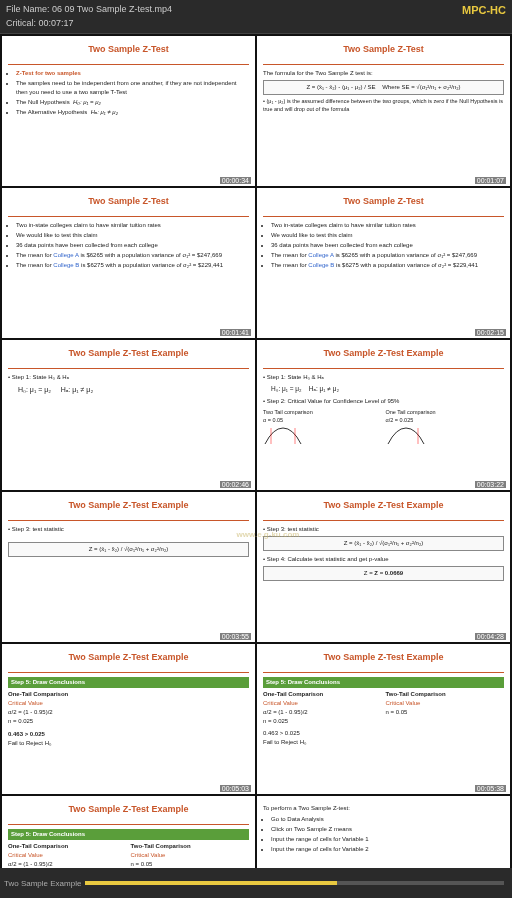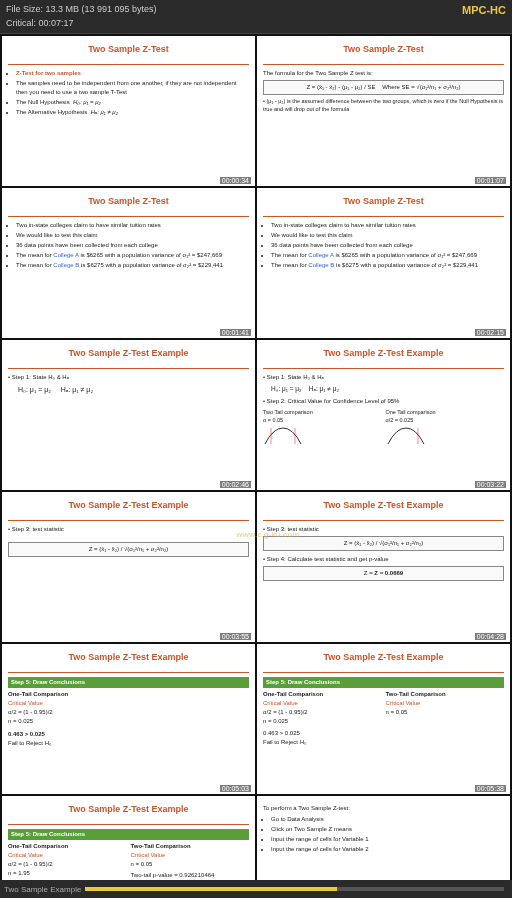--- a/index.html
+++ b/index.html
@@ -135,21 +135,21 @@
       width: 40px;
       height: 20px;
       margin: 2px auto;
     }
 
     .bottom-bar {
       position: absolute;
       bottom: 0;
       left: 0;
       right: 0;
-      height: 18px;
+      height: 30px;
       background: #2a2a2a;
       display: flex;
       align-items: center;
       padding: 0 4px;
     }
 
     .progress-bar-outer {
       flex: 1;
       height: 4px;
       background: #555;
@@ -160,21 +160,21 @@
       height: 100%;
       background: #e8c840;
       width: 60%;
     }
   </style>
 </head>
 <body>
 
 <div class="top-bar">
   <span class="mpc-hc">MPC-HC</span>
-  <div>File Size: 13.3 MB (13 991 095 bytes)</div>
+  <div>File Name: 06 09 Two Sample Z-test.mp4</div>
   <div>Critical: 00:07:17</div>
 </div>
 
 <div class="video-grid">
 
   <div class="frame">
     <div class="frame-title">Two Sample Z-Test</div>
     <div class="frame-content">
       <ul>
         <li><span style="color:#c8562a;font-weight:bold;">Z-Test for two samples</span></li>

